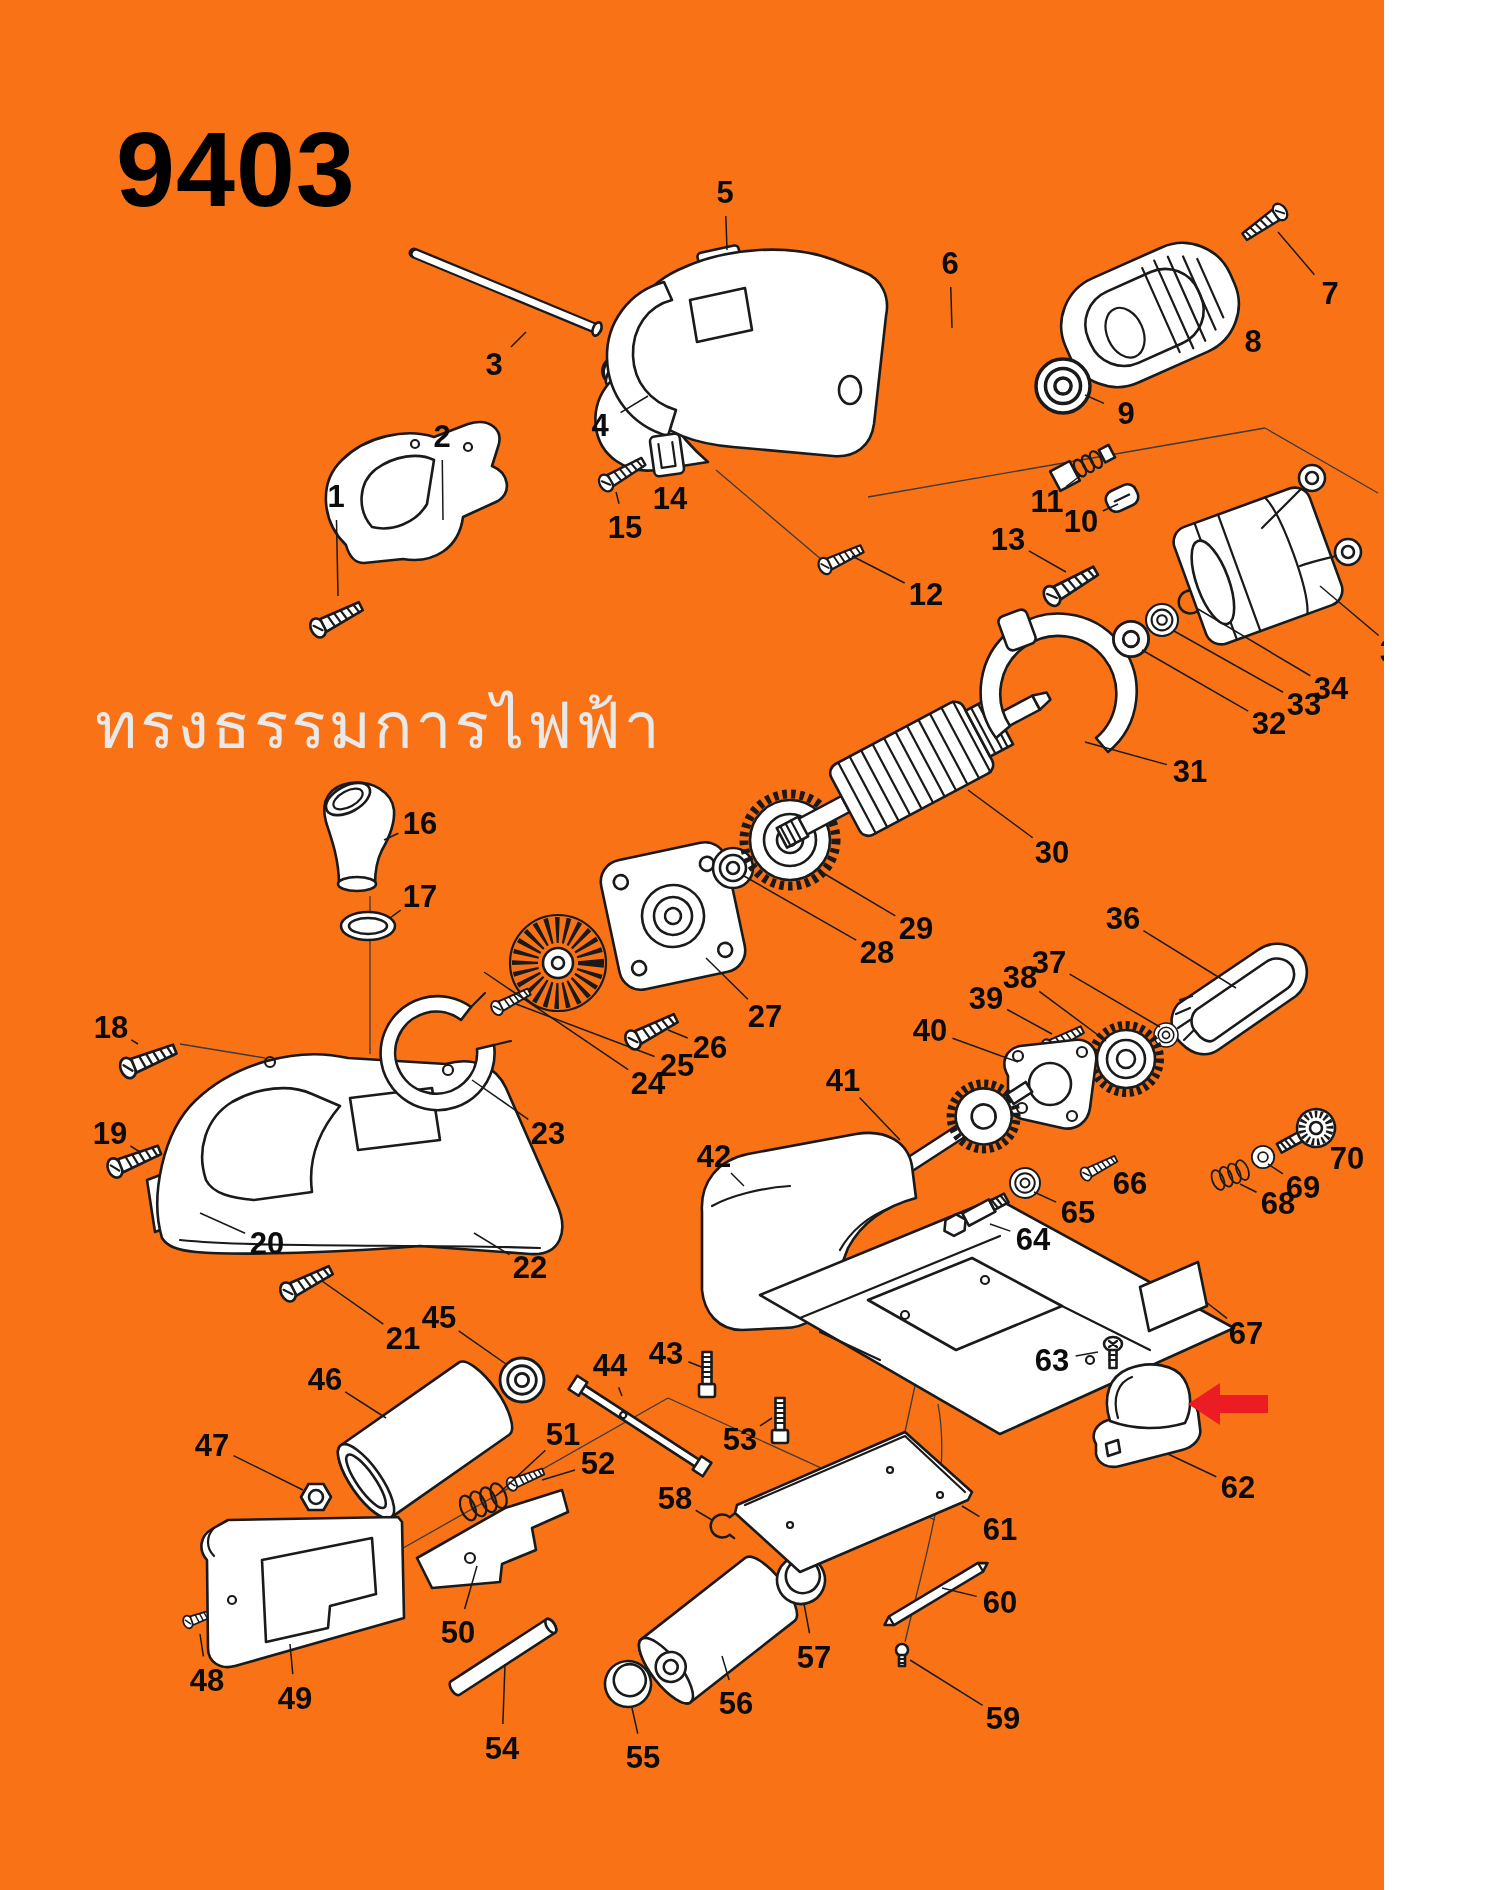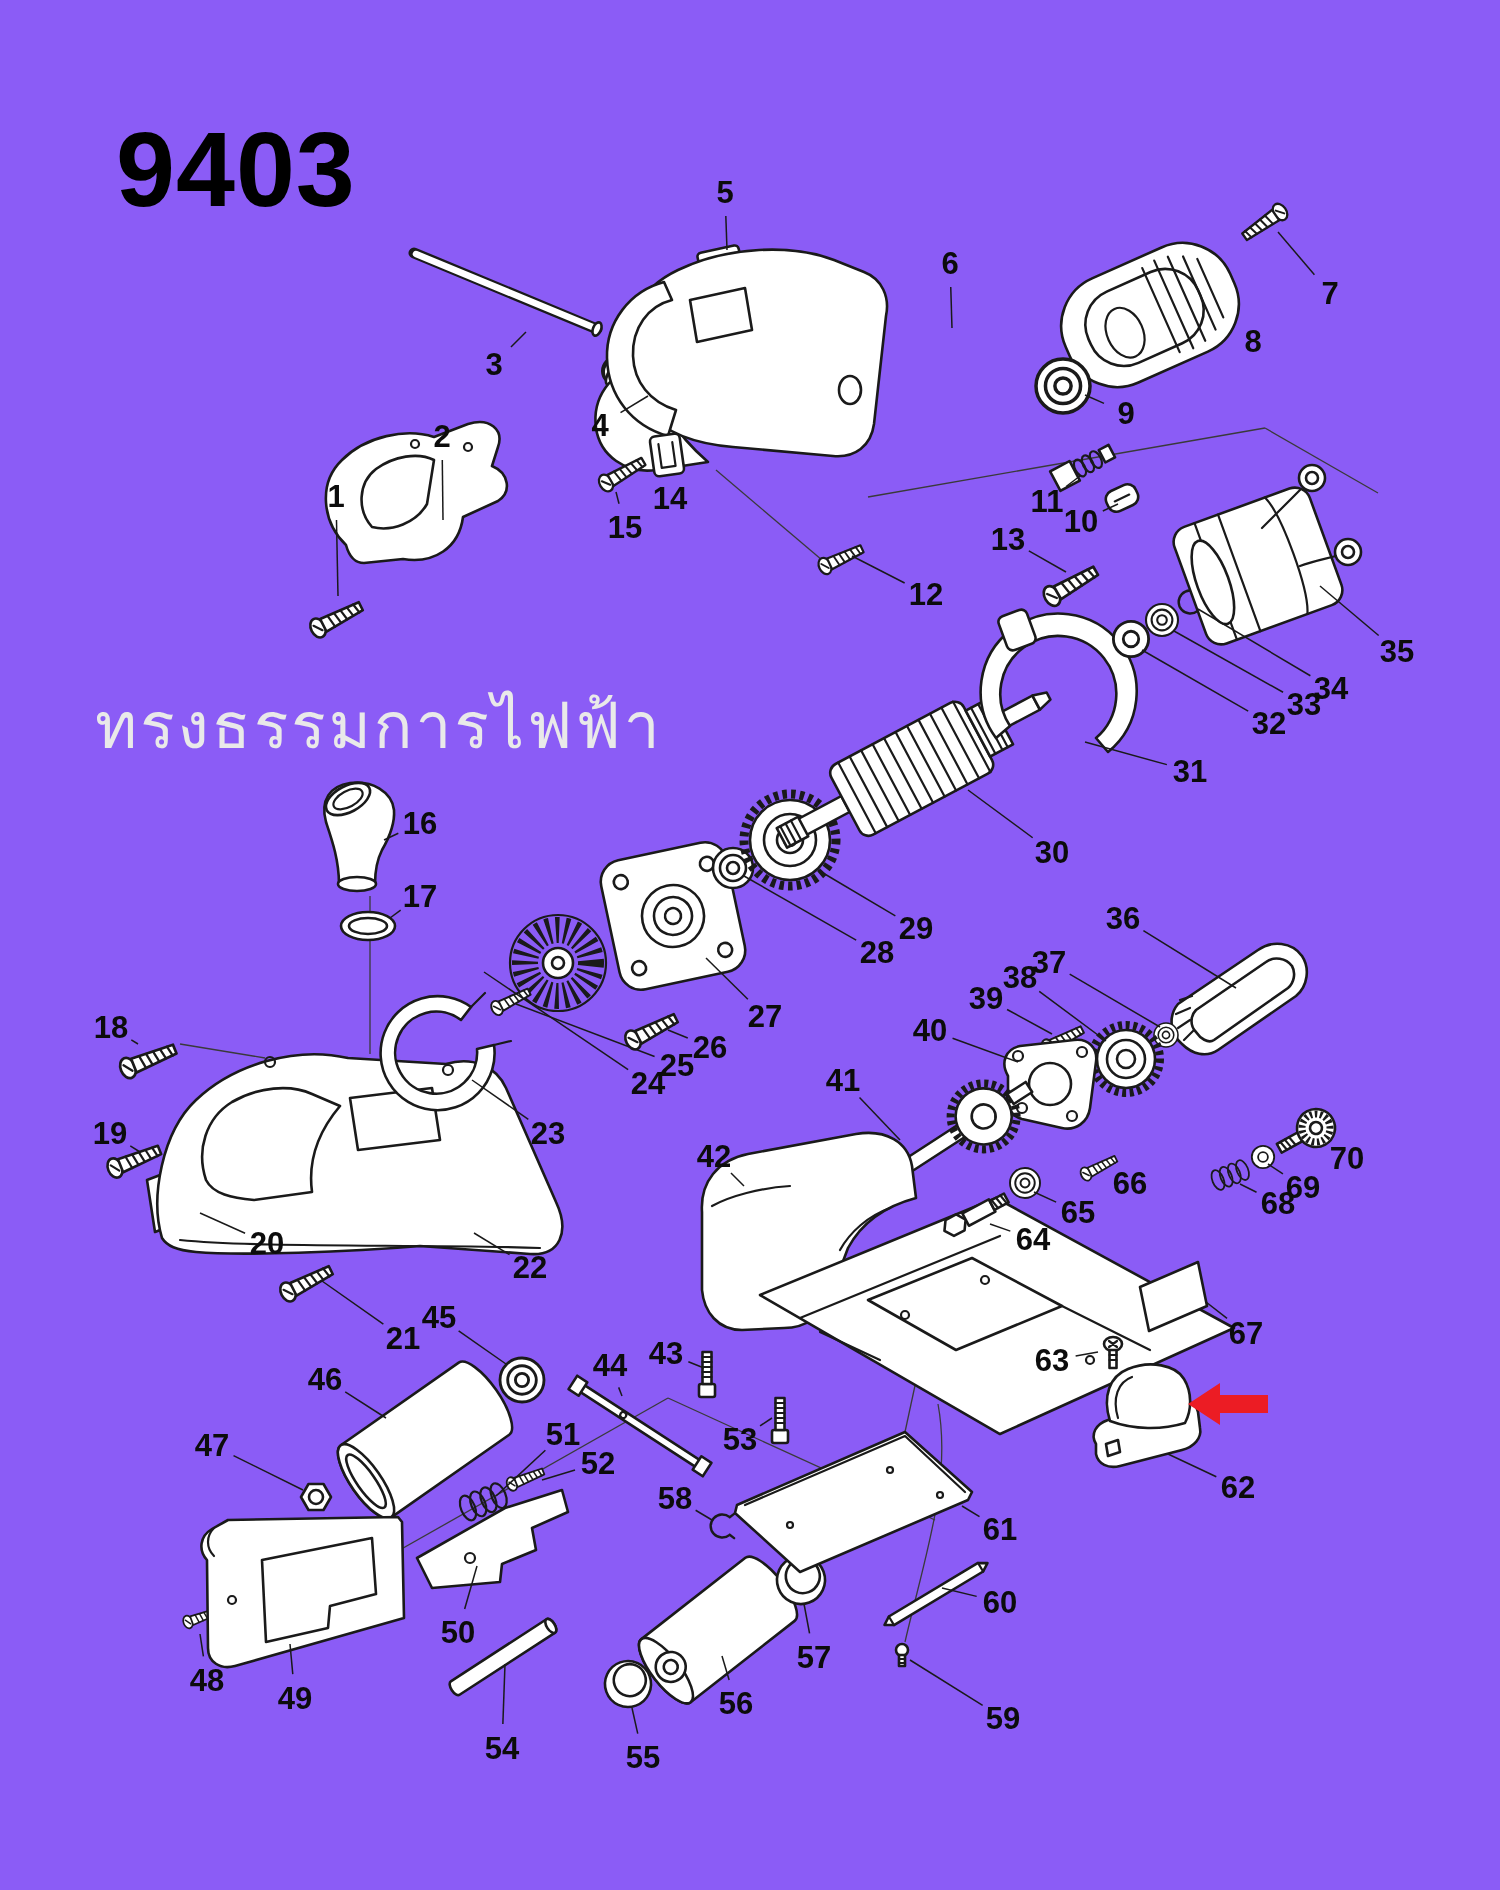--- a/index.html
+++ b/index.html
@@ -1,16 +1,16 @@
 <!DOCTYPE html>
 <html><head>
 <meta charset="utf-8">
 <style>
   html,body{margin:0;padding:0;background:#fff;}
-  .stage{position:relative;width:1500px;height:1890px;background:#8b5cf6;overflow:hidden;
+  .stage{position:relative;width:1384px;height:1890px;background:#f97316;overflow:hidden;
          font-family:"Liberation Sans",sans-serif;}
   svg{position:absolute;left:0;top:0;}
   .p{fill:#fff;stroke:#1a1a1a;stroke-width:2.6;stroke-linejoin:round;stroke-linecap:round}
   .pn{fill:none;stroke:#1a1a1a;stroke-width:2.2;stroke-linejoin:round;stroke-linecap:round}
   .thin{fill:none;stroke:#3a3a3a;stroke-width:1.3}
   .teeth{fill:none;stroke:#1a1a1a;stroke-width:9;stroke-dasharray:4.5 4.2}
   .teeth2{fill:none;stroke:#1a1a1a;stroke-width:8;stroke-dasharray:4 3.6}
   .spokes{fill:none;stroke:#1a1a1a;stroke-width:26;stroke-dasharray:3.5 5}
   .knurl{fill:none;stroke:#1a1a1a;stroke-width:7;stroke-dasharray:2.5 2.6}
   .rodb{stroke:#1a1a1a;stroke-width:11;fill:none;stroke-linecap:round}

